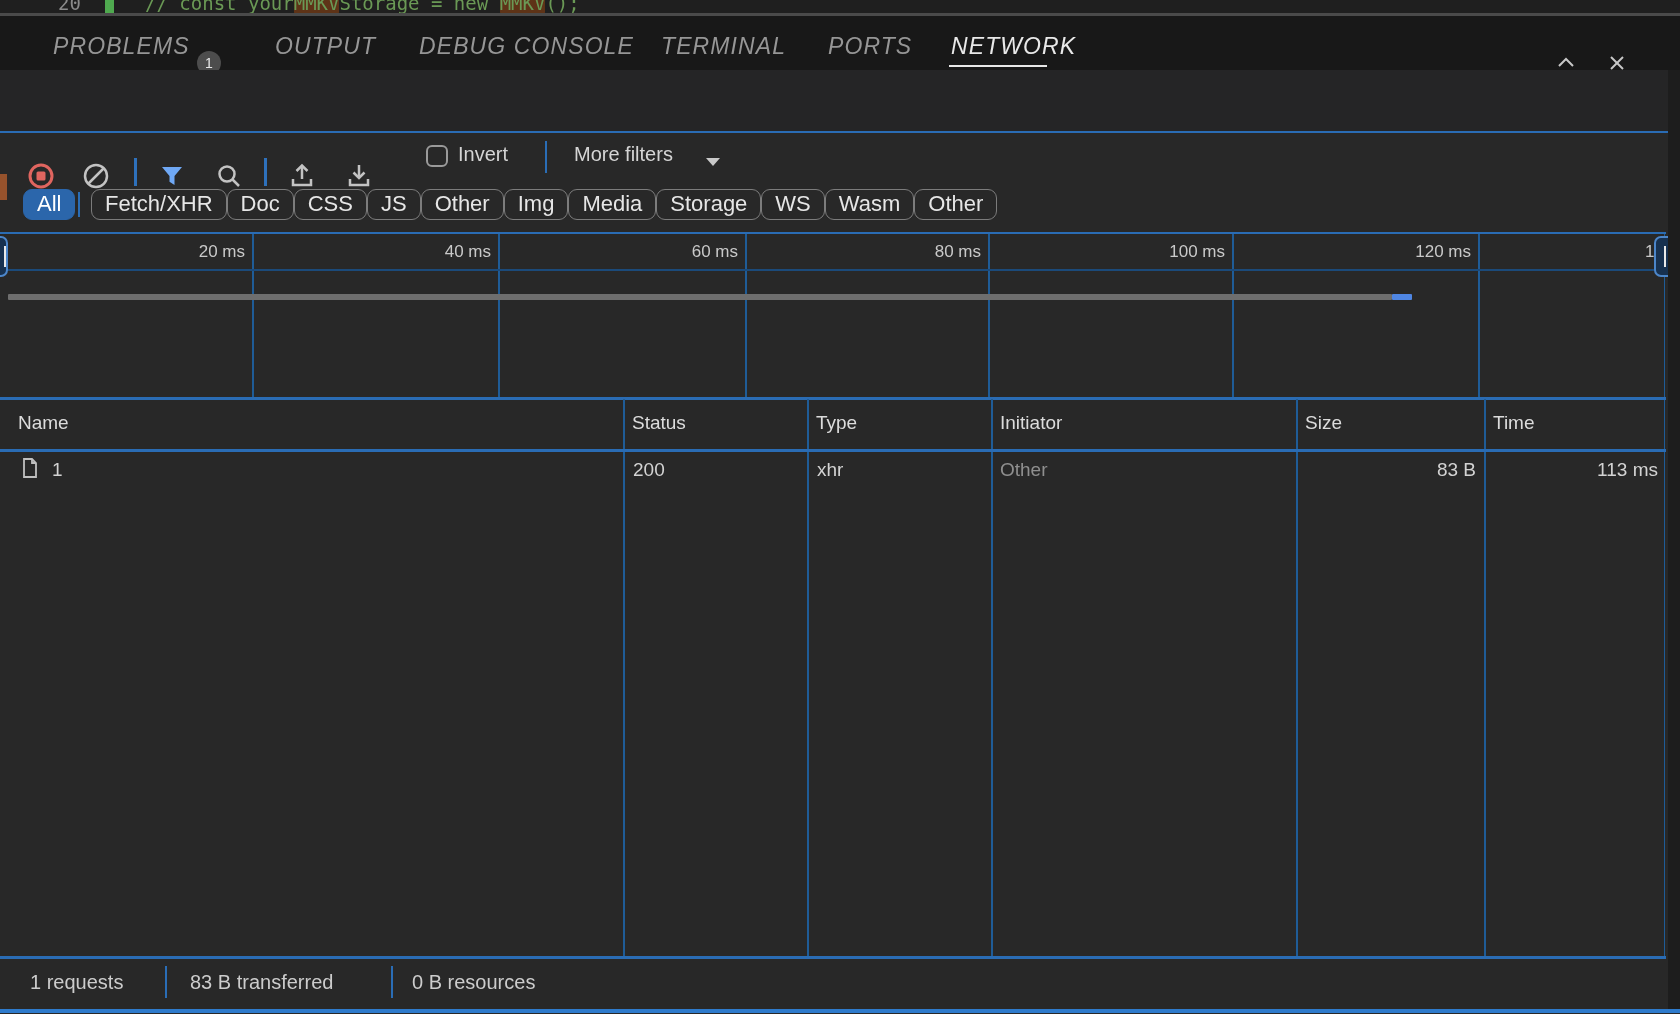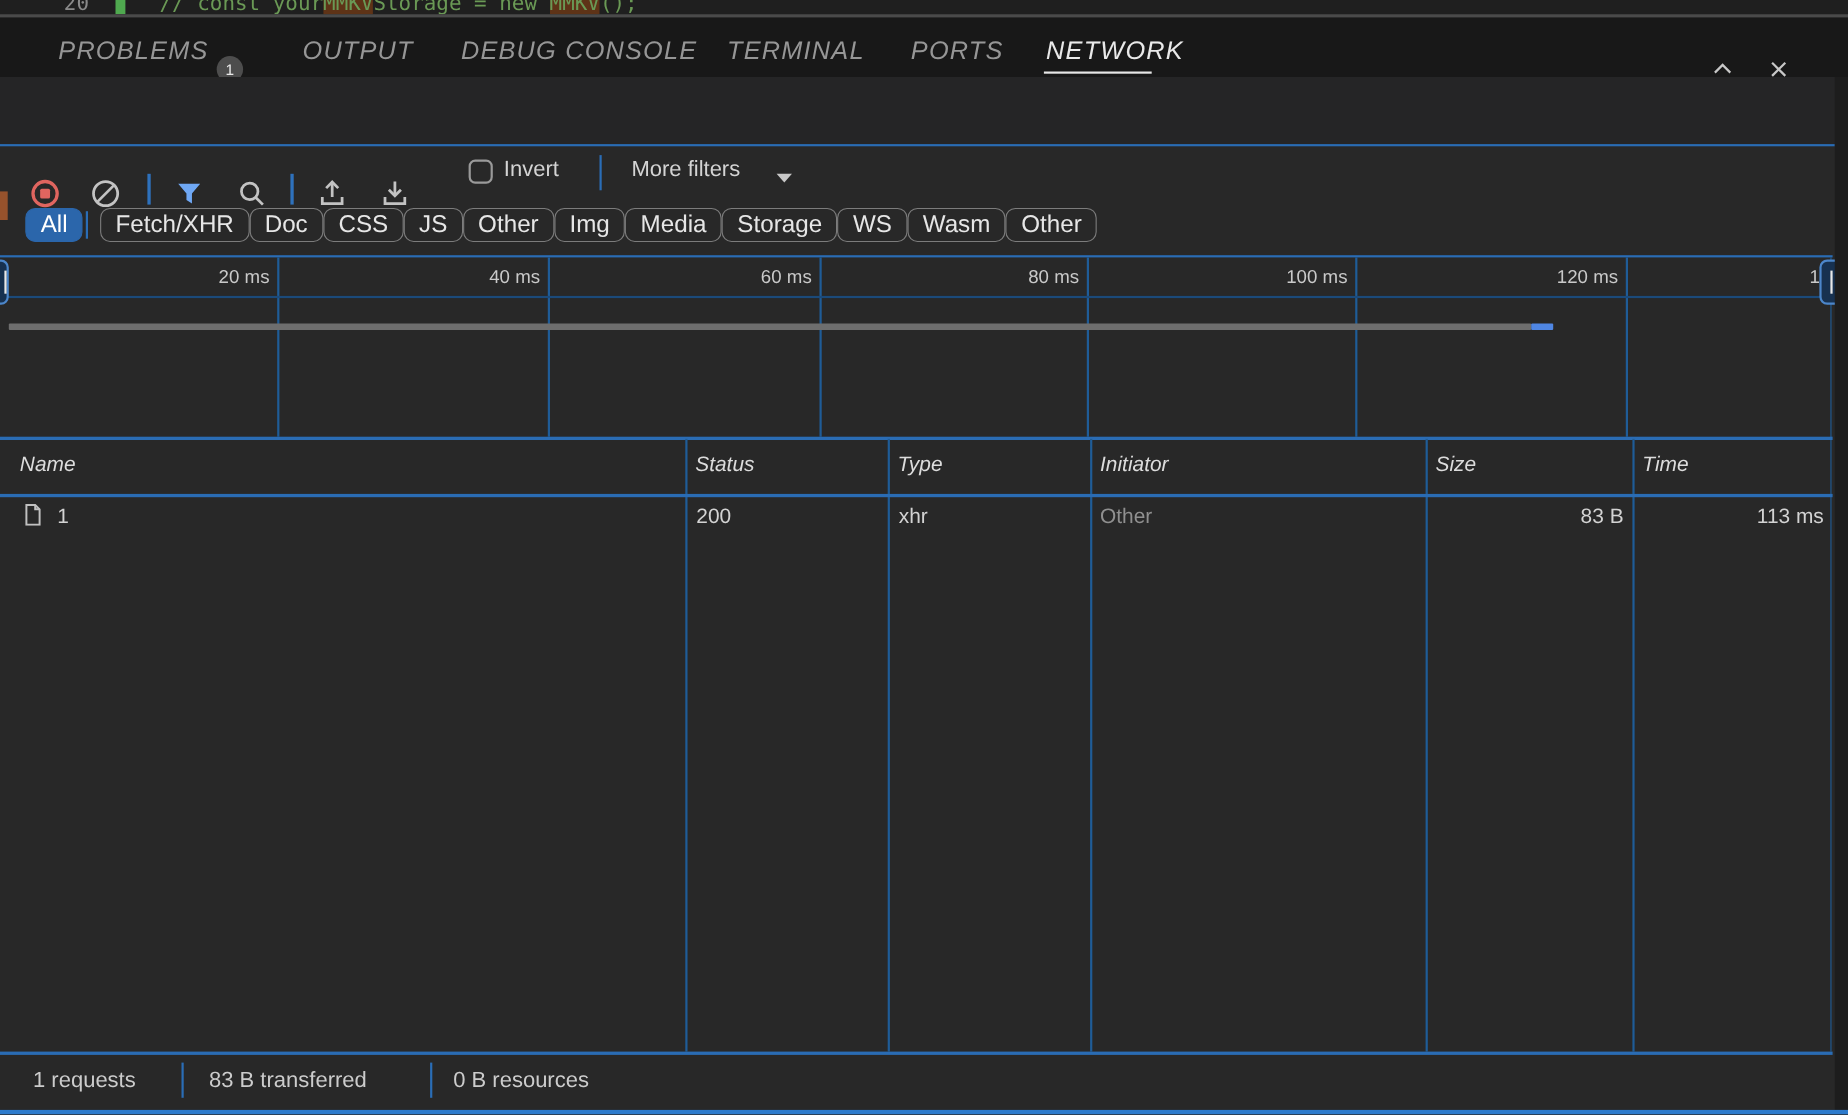--- a/index.html
+++ b/index.html
@@ -52,21 +52,21 @@
   .gridline { position:absolute; top:234px; width:1.5px; height:163px; background:#1f5c97; }
   .tick { position:absolute; top:242px; width:90px; text-align:right; color:#c9c9c9; font-size:17px; }
   .partial-tick { position:absolute; left:1645px; top:242px; color:#c9c9c9; font-size:17px; }
   .handle { position:absolute; top:236px; width:22px; height:41px; border:2px solid #4c86ca; border-radius:7px; background:#173150; cursor:ew-resize; }
   .handle .grip { position:absolute; top:8px; width:2px; height:21px; background:#e8e8e8; }
   .wf-bar-gray { position:absolute; left:8px; top:294px; width:1384px; height:5.5px; background:#6e6e6e; border-radius:1px; }
   .wf-bar-blue { position:absolute; left:1392px; top:293.5px; width:20px; height:6.5px; background:#4f86e3; border-radius:1px; }
 
   
   .vline { position:absolute; top:399px; width:1.5px; height:557px; background:#1f5c97; }
-  .th { position:absolute; top:412px; color:#dcdcdc; font-size:19px;font-style:italic; }
+  .th { position:absolute; top:412px; color:#dcdcdc; font-size:19px; }
   .cell { position:absolute; top:459px; color:#d3d3d3; font-size:19px; }
   .cell.dim { color:#8f8f8f; }
   .cell.right { text-align:right; }
   .doc-icon { position:absolute; left:22px; top:458px; }
 
   
   .status-item { position:absolute; top:971px; color:#cccccc; font-size:20px; }
   .bottom-line { position:absolute; left:0; top:1009px; width:1680px; height:4px; background:#2e7bcc; }
   .right-strip { position:absolute; left:1668px; top:70px; width:12px; height:939px; background:#1d1d1d; }
 </style>

